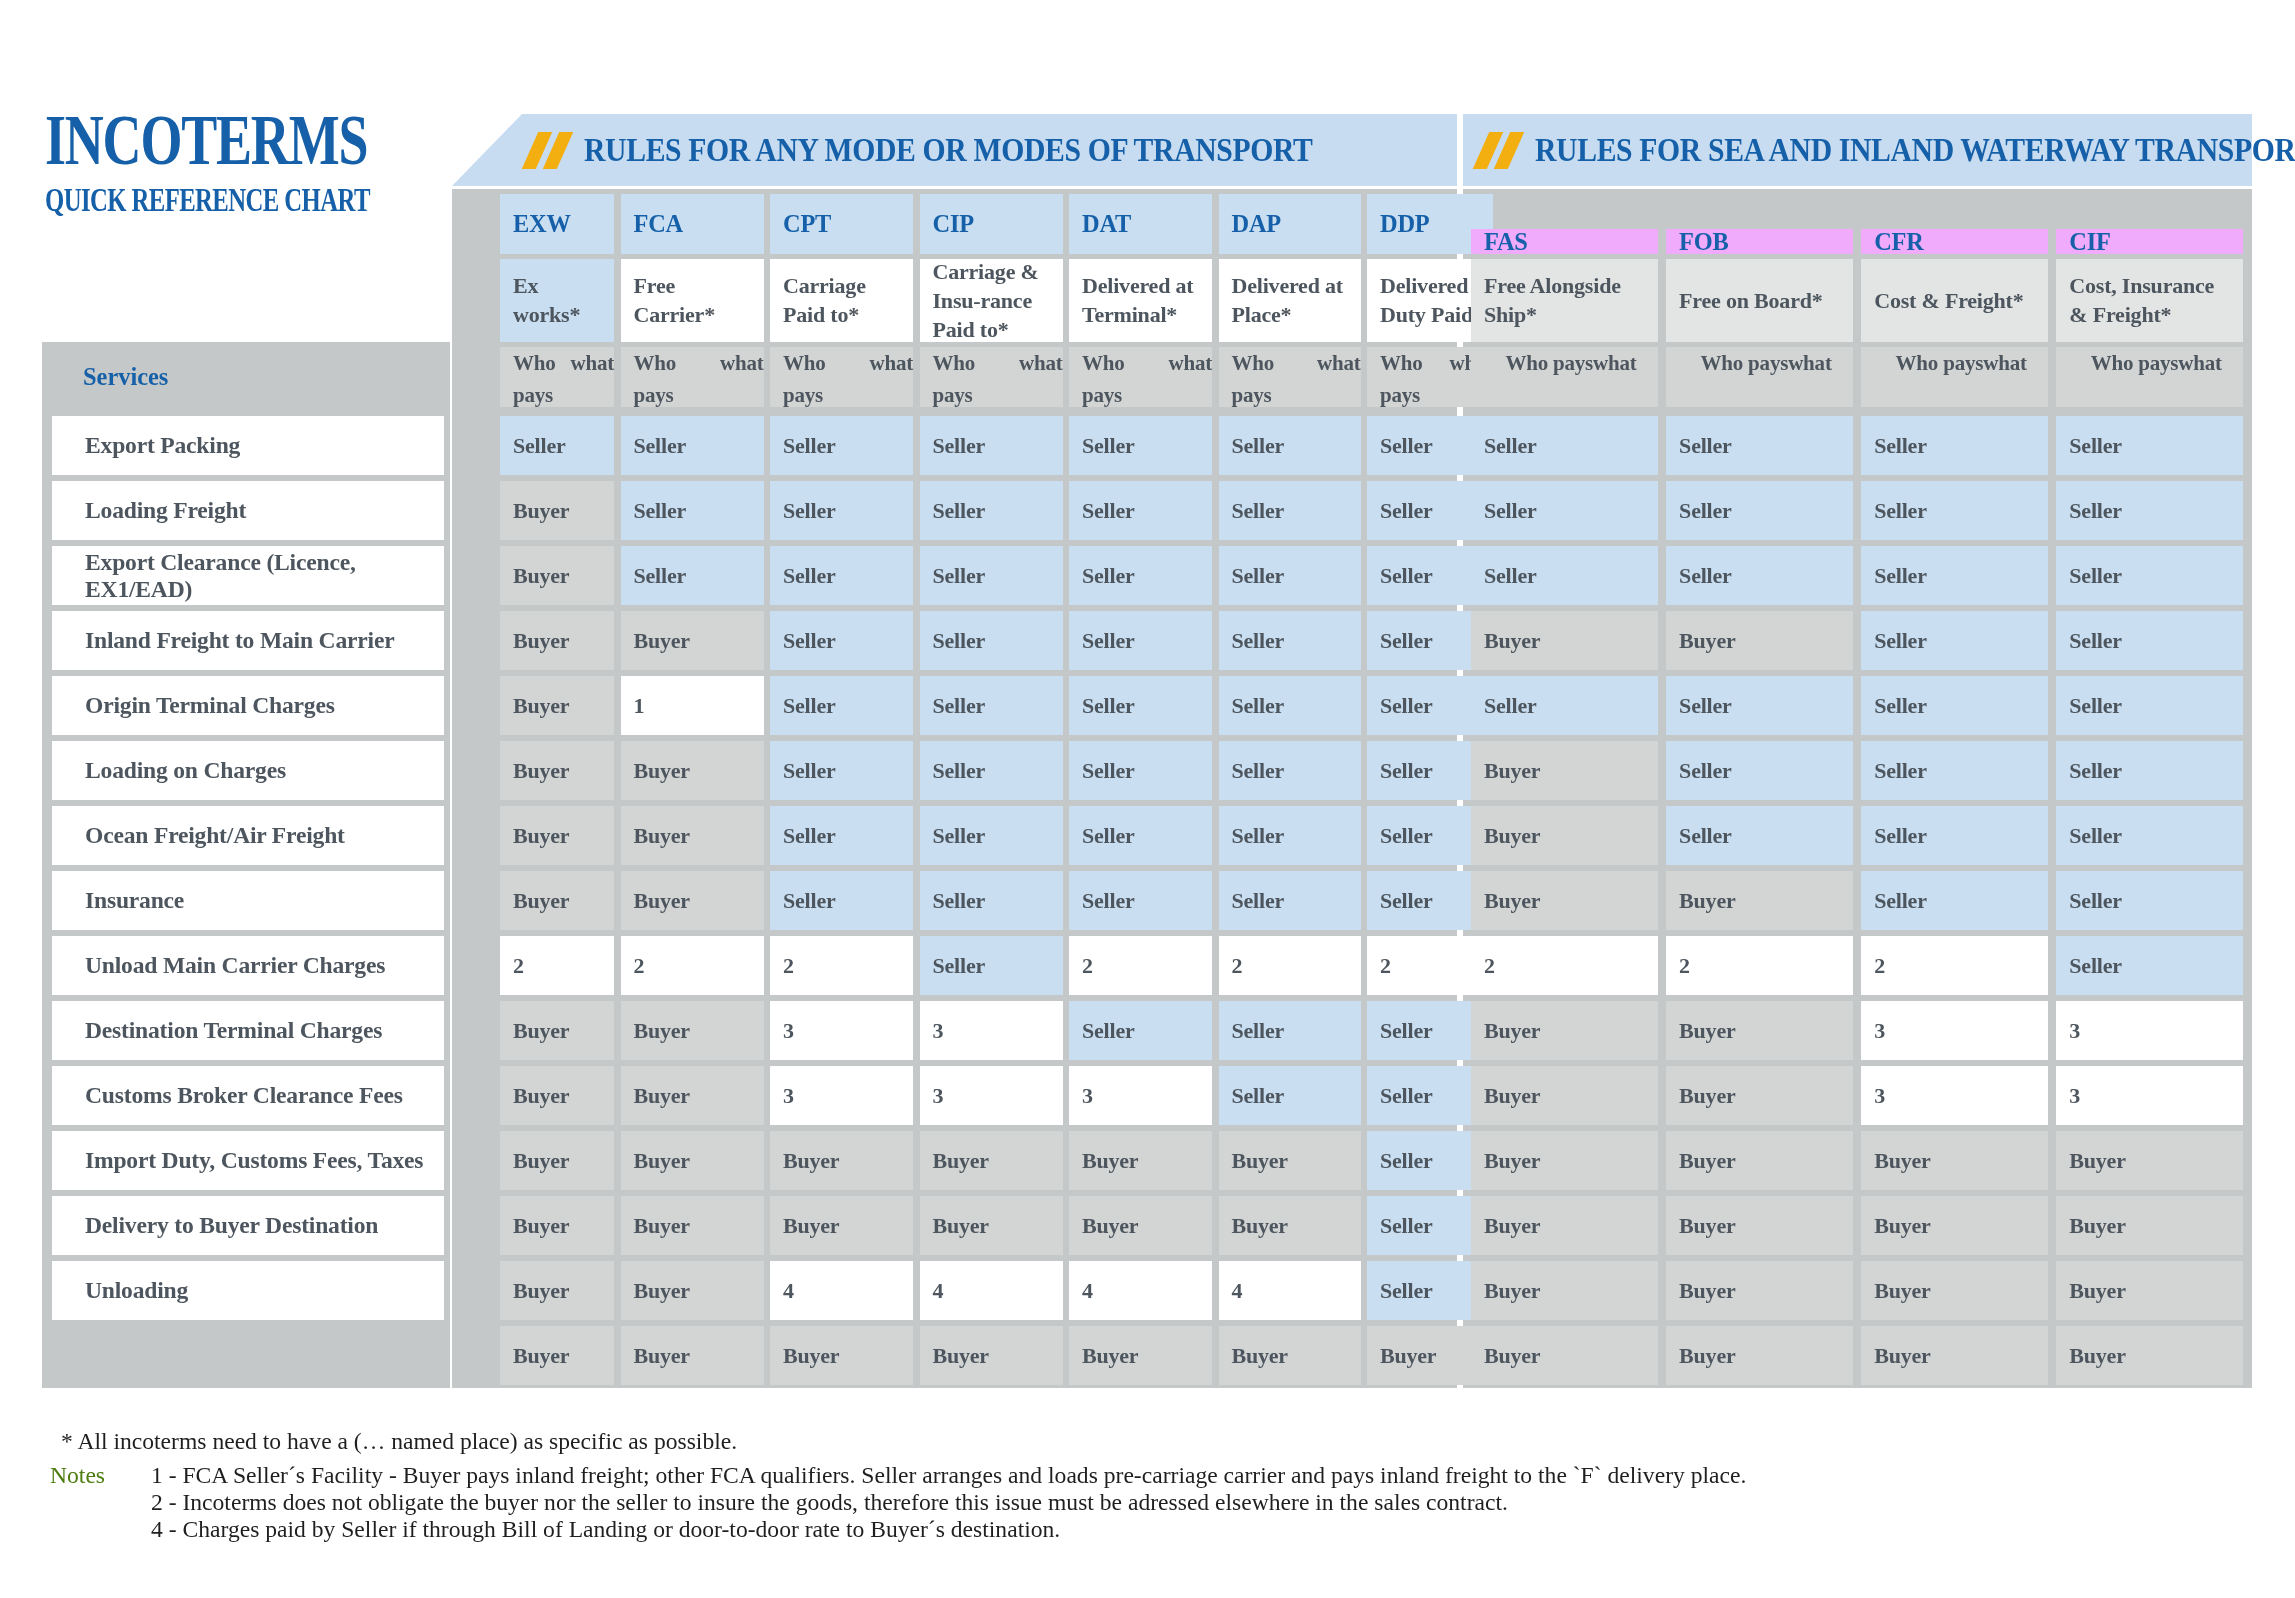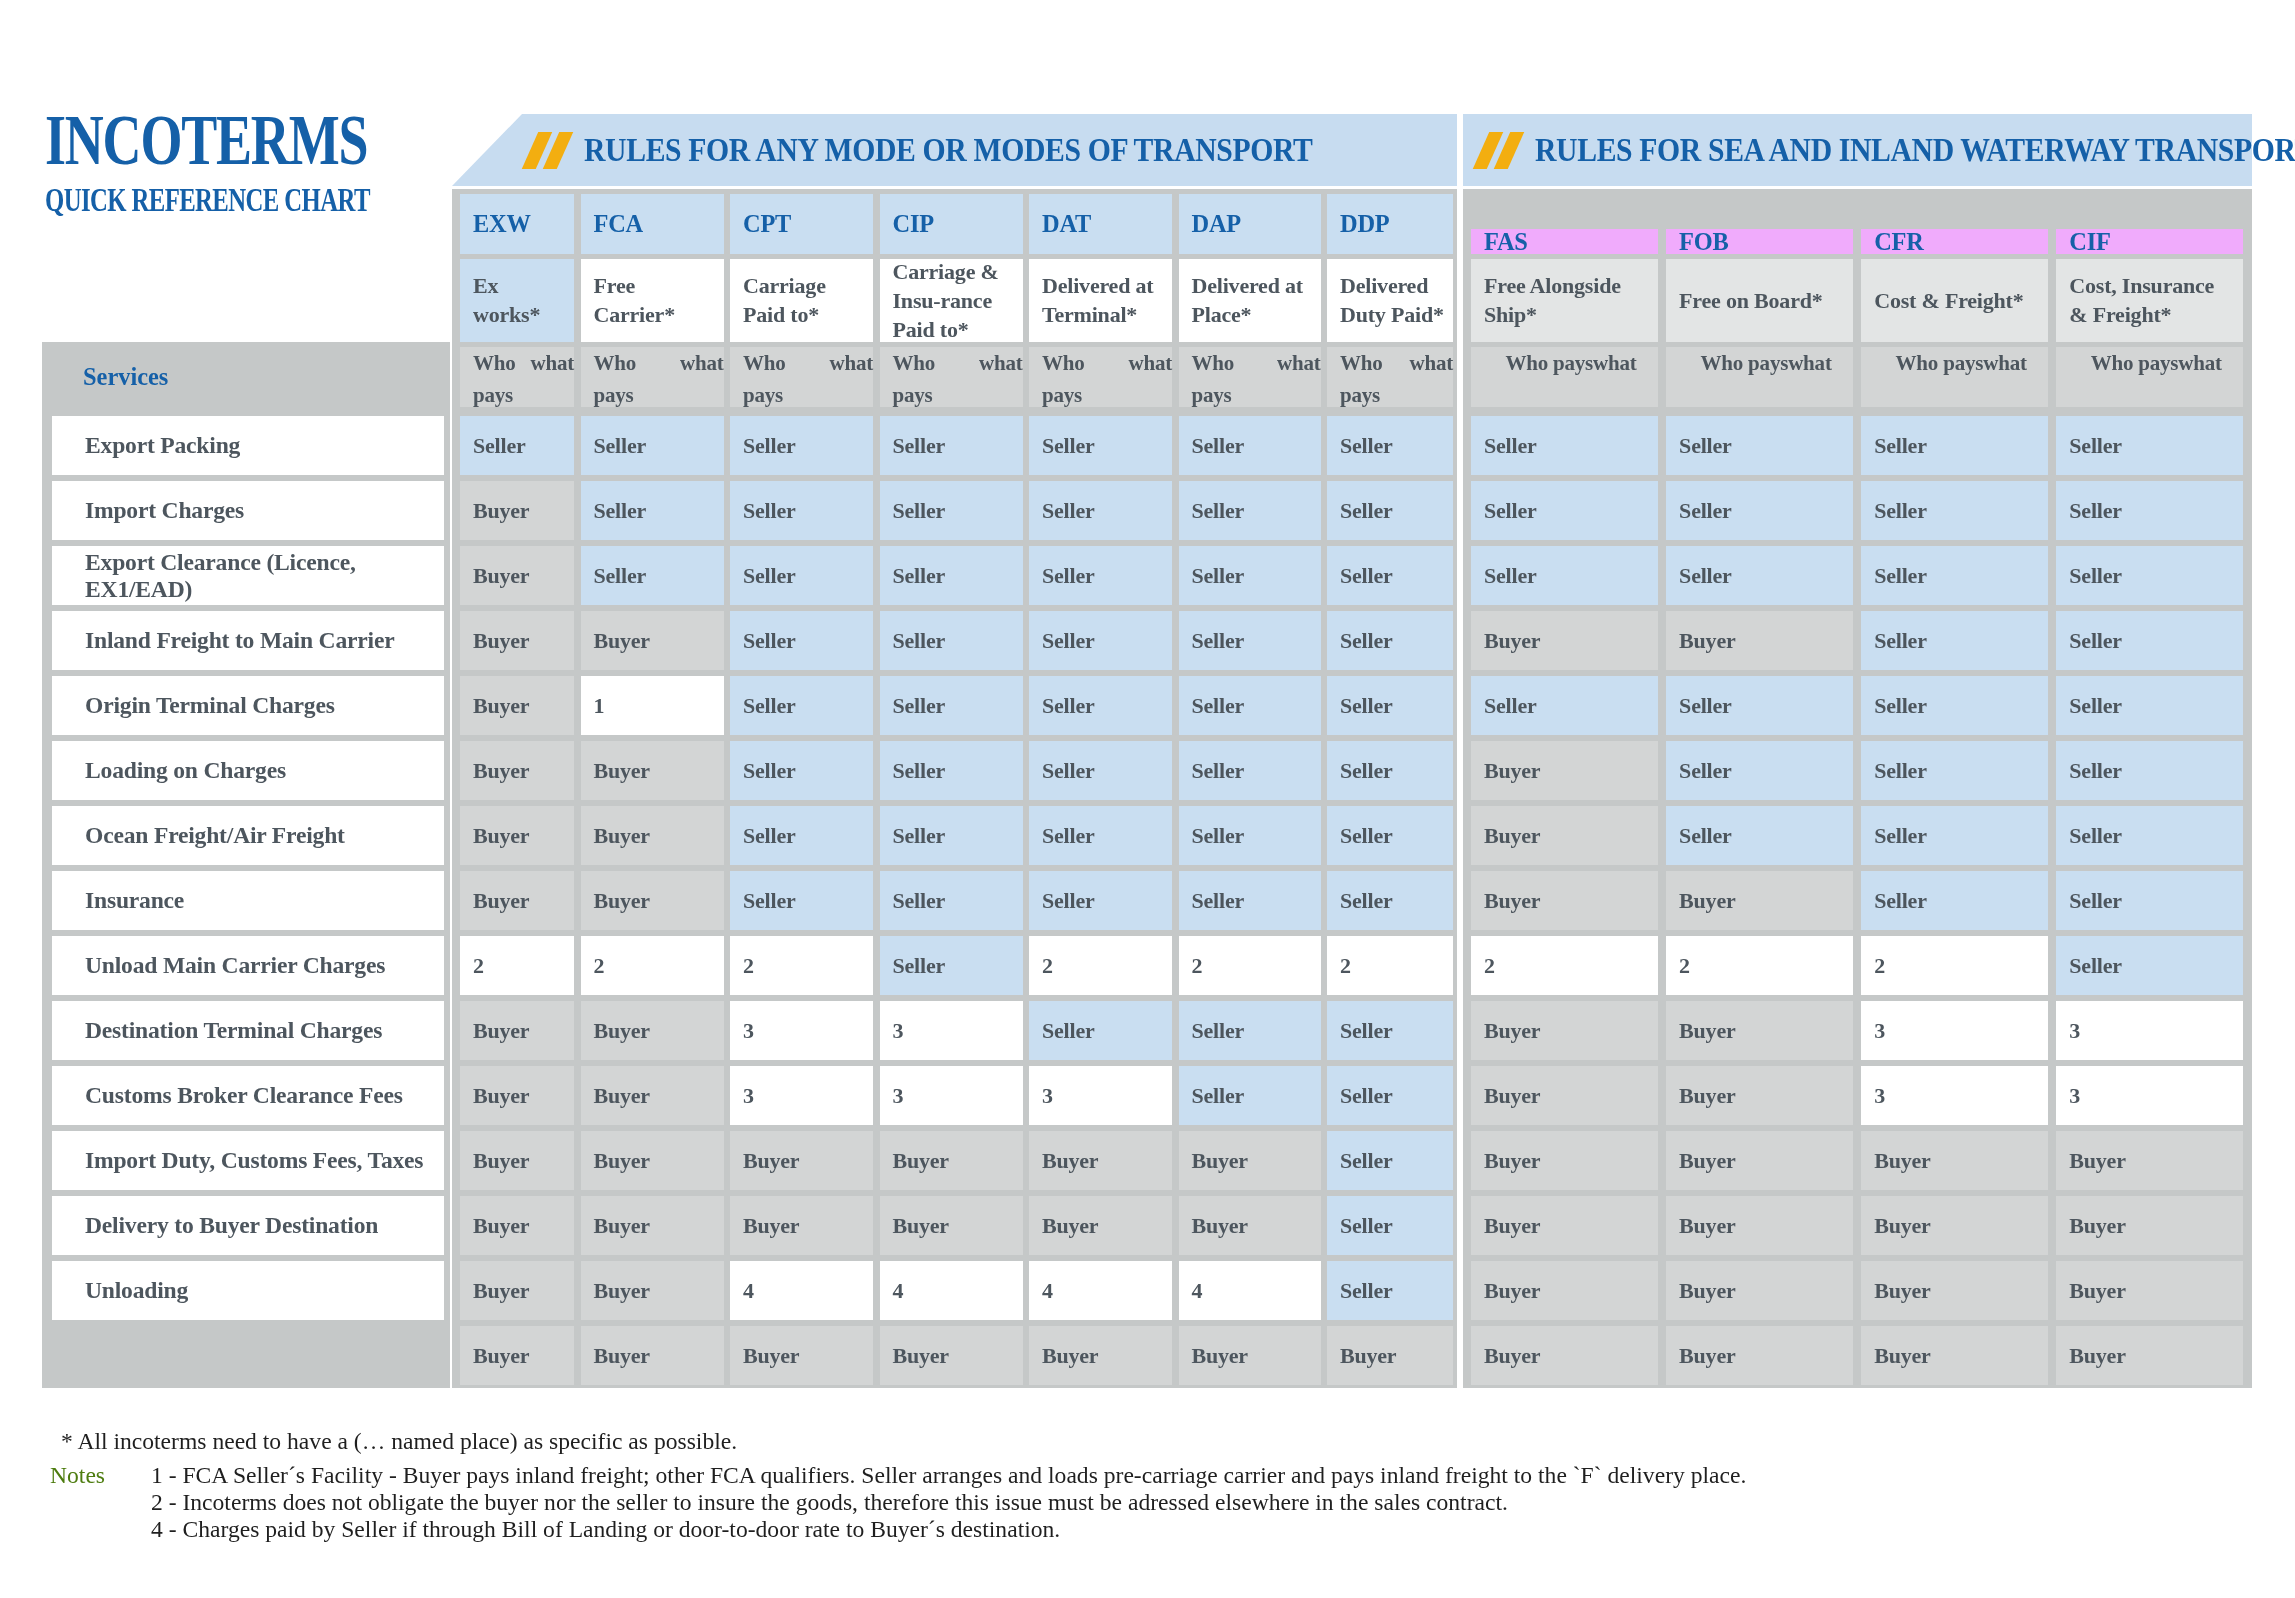--- a/index.html
+++ b/index.html
@@ -28,21 +28,21 @@
   .tbg-sea{left:1463px;width:789px;}
 
   
   .services-band{position:absolute;left:42px;top:342px;width:408px;height:70px;background:#c5c8c8;
                  display:flex;align-items:center;padding-left:41px;box-sizing:border-box;}
   .services-band span{font-size:24.4px;font-weight:bold;color:#1560a8;}
   .label-panel{position:absolute;left:42px;top:412px;width:408px;height:976px;background:#c5c8c8;}
 
   
   .grid{position:absolute;display:grid;}
-  .grid-any{grid-template-columns:114px 143px 143px 143px 143px 142px 126px;column-gap:6.5px;}
+  .grid-any{grid-template-columns:114px 143px 143px 143px 143px 142px 126px;column-gap:6.5px;margin-left:40px;}
   .grid-sea{grid-template-columns:187px 187px 187px 187px;column-gap:8.1px;}
   .head{top:194px;grid-template-rows:60px 83px 60px;row-gap:4.9px;}
   .head-any{left:460px;}
   .head-sea{left:1471px;}
   .data{top:416px;grid-template-rows:repeat(15,59px);row-gap:6px;}
   .data-any{left:460px;}
   .data-sea{left:1471px;}
   .labels-grid{left:52px;top:416px;grid-template-columns:392px;grid-template-rows:repeat(15,59px);row-gap:6px;}
 
   
@@ -165,21 +165,21 @@
         <div class="">Who pays</div>
         <div class="">what</div>
       </div>
       <div class="cell whopays">
         <div class="">Who pays</div>
         <div class="">what</div>
       </div>
     </div>
   <div id="labels" class="grid labels-grid">
       <div class="cell labelcell">Export Packing</div>
-      <div class="cell labelcell">Import Charges</div>
+      <div class="cell labelcell">Loading Freight</div>
       <div class="cell labelcell">Export Clearance (Licence, EX1/EAD)</div>
       <div class="cell labelcell">Inland Freight to Main Carrier</div>
       <div class="cell labelcell">Origin Terminal Charges</div>
       <div class="cell labelcell">Loading on Charges</div>
       <div class="cell labelcell">Ocean Freight/Air Freight</div>
       <div class="cell labelcell">Insurance</div>
       <div class="cell labelcell">Unload Main Carrier Charges</div>
       <div class="cell labelcell">Destination Terminal Charges</div>
       <div class="cell labelcell">Customs Broker Clearance Fees</div>
       <div class="cell labelcell">Import Duty, Customs Fees, Taxes</div>

